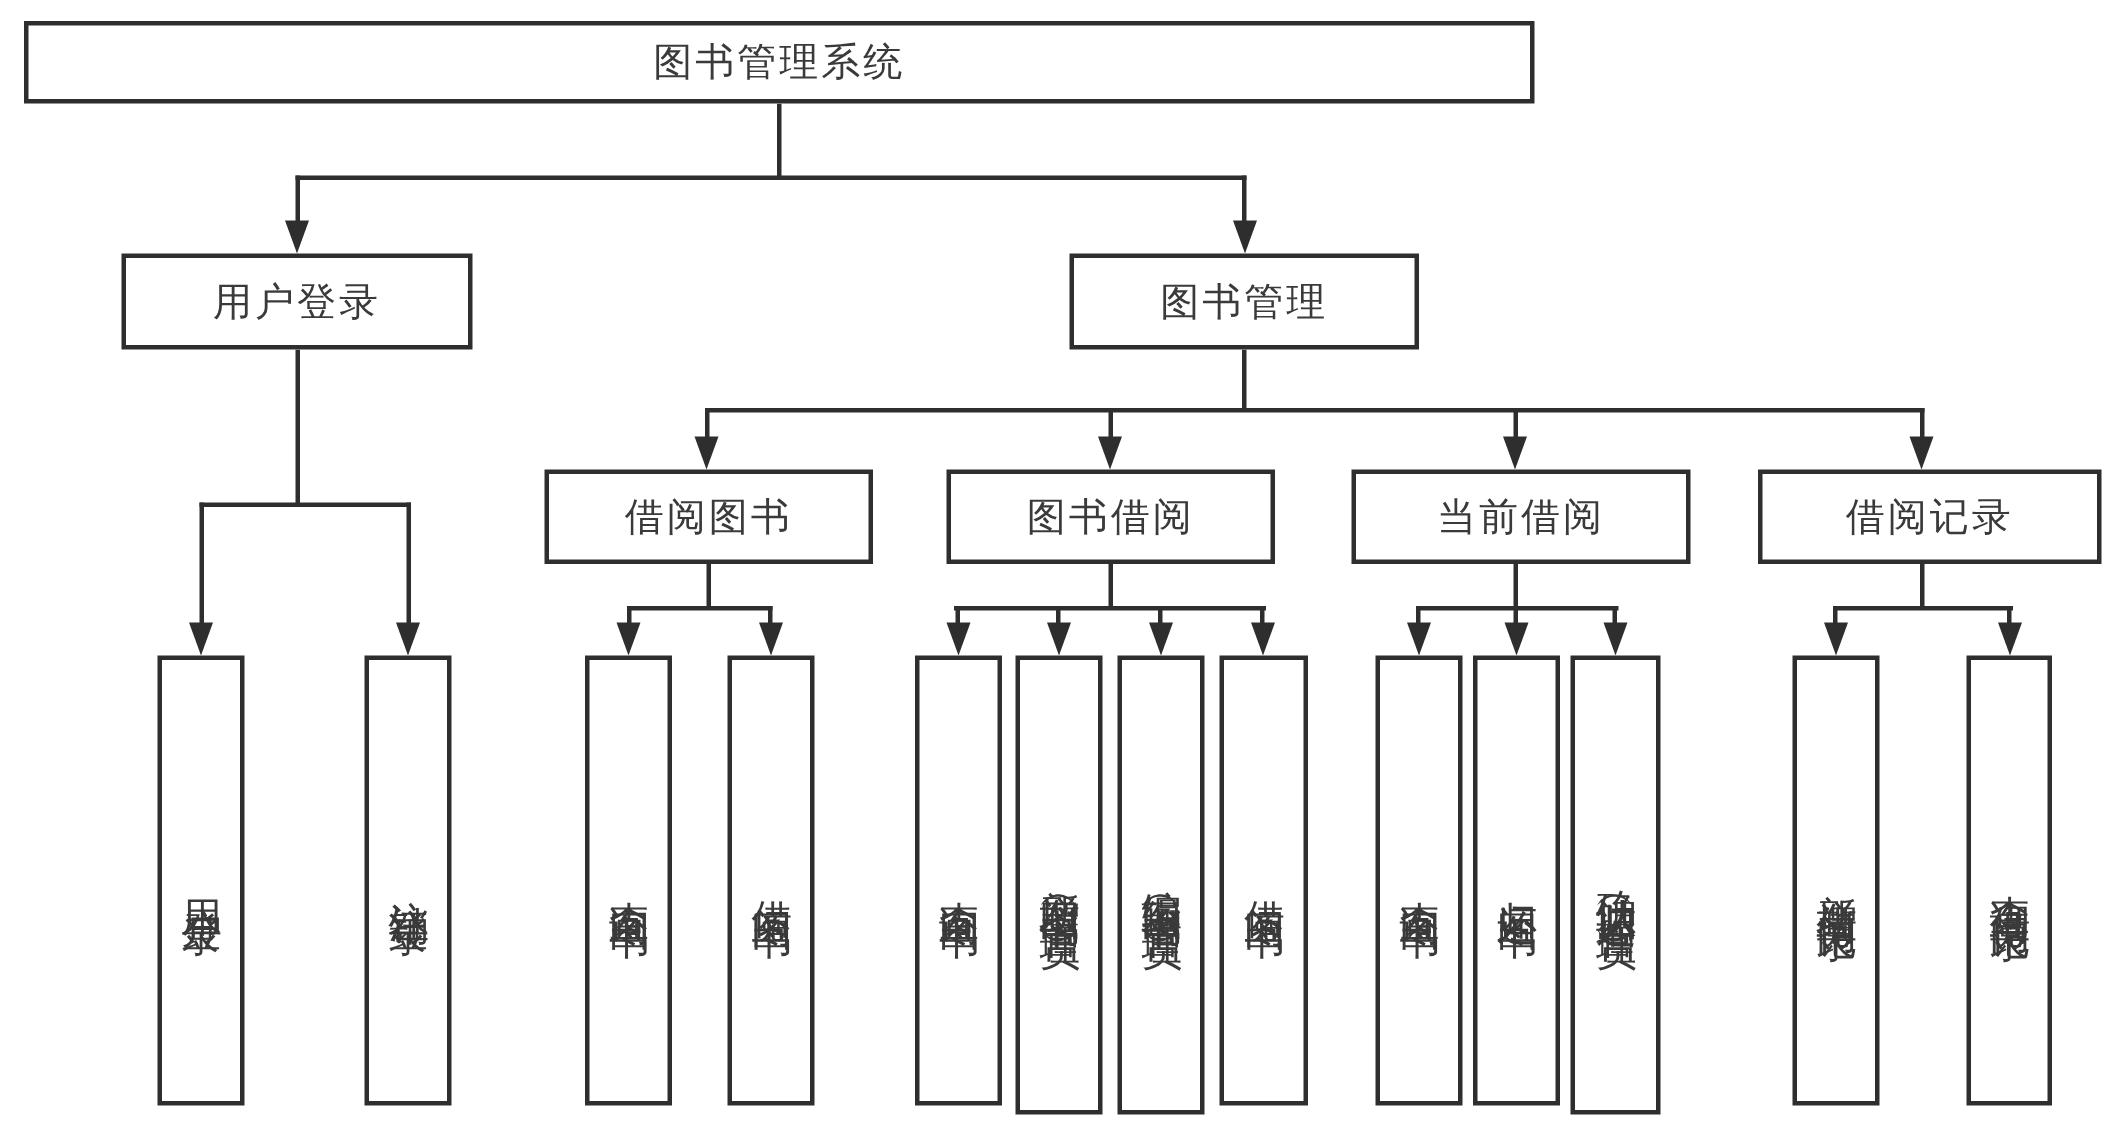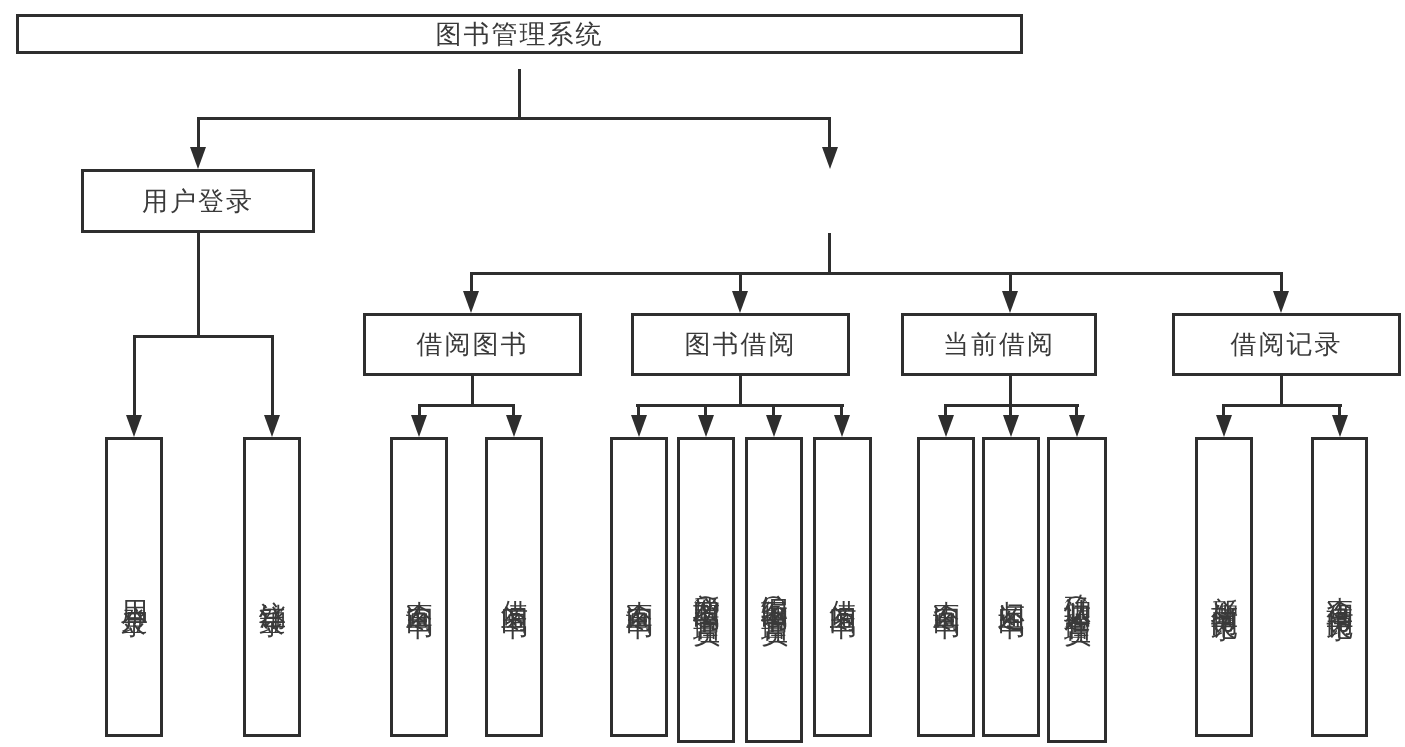--- a/index.html
+++ b/index.html
@@ -65,33 +65,36 @@
     letter-spacing: 1px;
     z-index: 3;
     white-space: nowrap;
   }
 </style>
 </head>
 <body>
 
 <div class="canvas">
 
-  <div class="box hbox" style="left:16px;top:14px;width:1007px;height:40px;">
+  <div class="box hbox" style="left:16px;top:14px;width:1007px;height:55px;">
     <span>图书管理系统</span>
   </div>
 
   <div class="vline" style="left:518px;top:69px;height:50px;"></div>
   <div class="hline" style="left:197px;top:117px;width:634px;"></div>
   <div class="vline" style="left:197px;top:117px;height:32px;"></div>
   <div class="arrow" style="left:190px;top:147px;"></div>
   <div class="vline" style="left:828px;top:117px;height:32px;"></div>
   <div class="arrow" style="left:822px;top:147px;"></div>
 
   <div class="box hbox" style="left:81px;top:169px;width:234px;height:64px;">
     <span>用户登录</span>
+  </div>
+  <div class="box hbox" style="left:713px;top:169px;width:233px;height:64px;">
+    <span>图书管理</span>
   </div>
 
   <div class="vline" style="left:197px;top:233px;height:104px;"></div>
   <div class="hline" style="left:133px;top:335px;width:141px;"></div>
   <div class="vline" style="left:133px;top:335px;height:82px;"></div>
   <div class="arrow" style="left:126px;top:415px;"></div>
   <div class="vline" style="left:271px;top:335px;height:82px;"></div>
   <div class="arrow" style="left:264px;top:415px;"></div>
 
   <div class="vline" style="left:828px;top:233px;height:41px;"></div>
@@ -104,21 +107,21 @@
   <div class="arrow" style="left:1002px;top:291px;"></div>
   <div class="vline" style="left:1280px;top:272px;height:21px;"></div>
   <div class="arrow" style="left:1273px;top:291px;"></div>
 
   <div class="box hbox" style="left:363px;top:313px;width:219px;height:63px;">
     <span>借阅图书</span>
   </div>
   <div class="box hbox" style="left:631px;top:313px;width:219px;height:63px;text-align:right;">
     <span>图书借阅</span>
   </div>
-  <div class="box hbox" style="left:901px;top:313px;width:196px;height:63px;">
+  <div class="box hbox" style="left:901px;top:313px;width:226px;height:63px;">
     <span>当前借阅</span>
   </div>
   <div class="box hbox" style="left:1172px;top:313px;width:229px;height:63px;">
     <span>借阅记录</span>
   </div>
 
   <div class="vline" style="left:471px;top:376px;height:30px;"></div>
   <div class="hline" style="left:418px;top:404px;width:97px;"></div>
   <div class="vline" style="left:418px;top:404px;height:13px;"></div>
   <div class="arrow" style="left:411px;top:415px;"></div>

